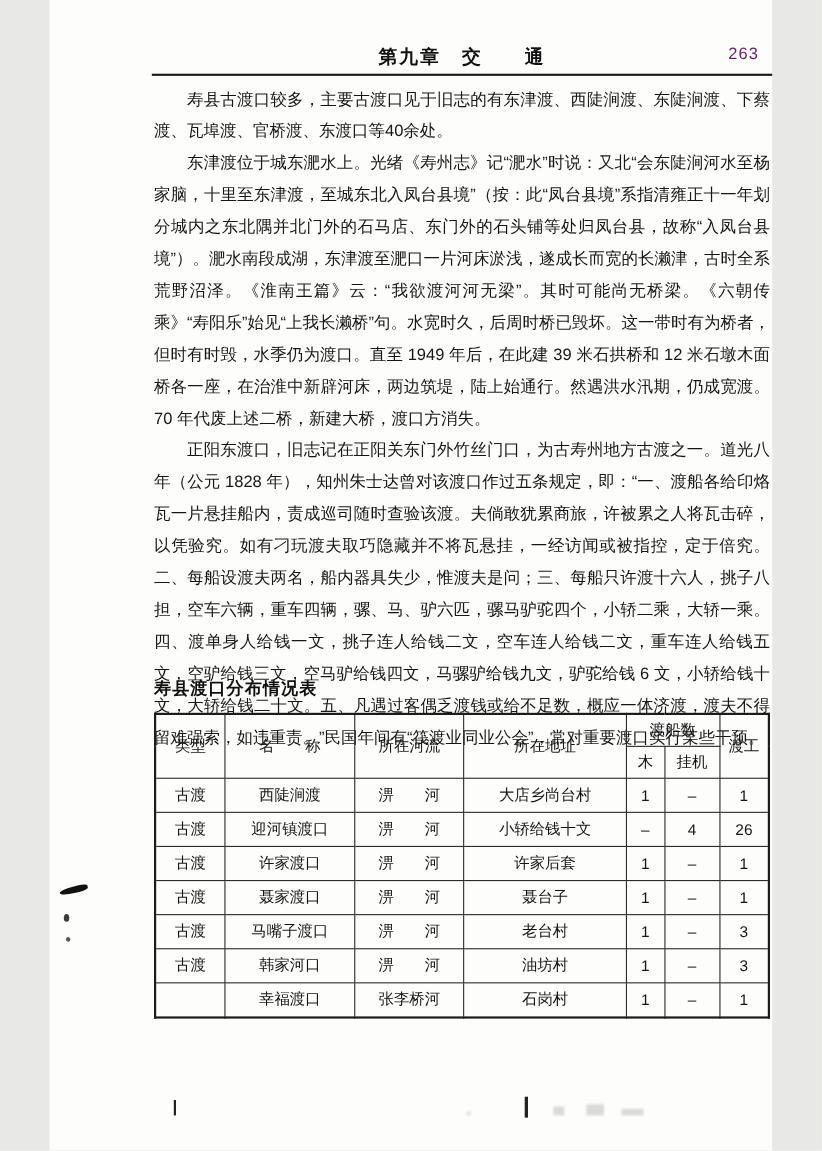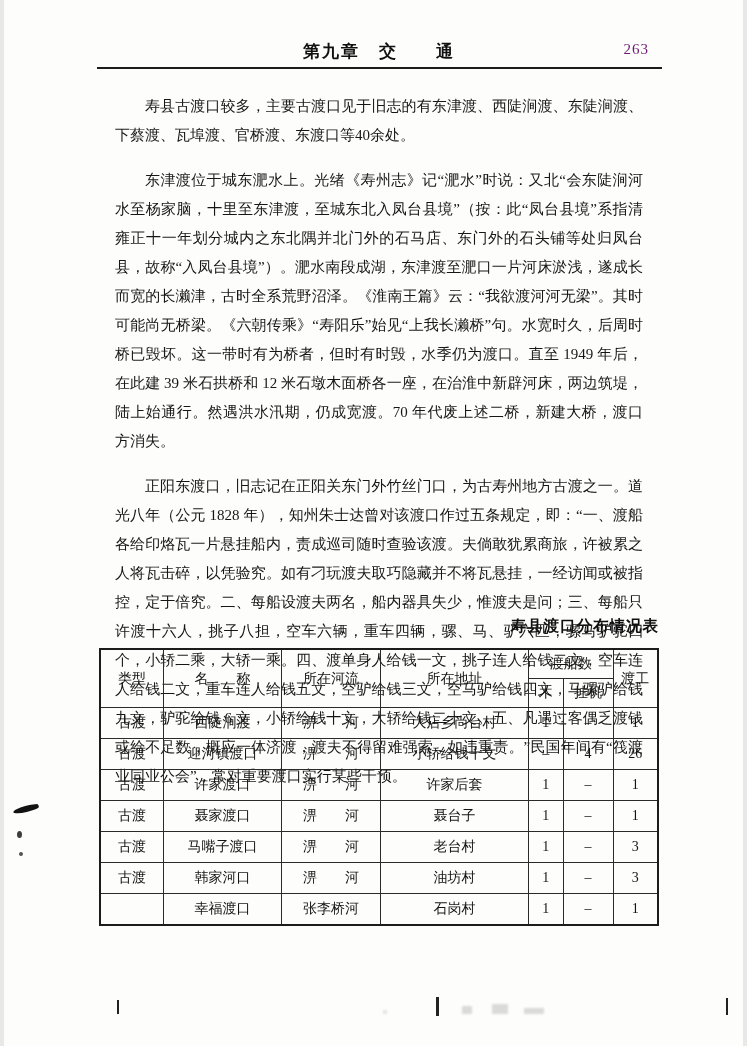--- a/index.html
+++ b/index.html
@@ -1,22 +1,22 @@
 <!DOCTYPE html>
 <html><head>
 <meta charset="utf-8">
 <style>
   html,body{margin:0;padding:0;background:#e8e8e6;}
   .page{
     position:relative;
-    width:739px;height:1046px;
+    width:657px;height:1046px;
     margin:0 auto;
     background:#fdfdfc;
     overflow:hidden;
-    font-family:Liberation Serif, serif;
+    font-family:Liberation Sans, sans-serif;
     color:#161616;
   }
   
   .running-head{
     position:absolute;top:40px;left:95px;width:560px;height:24px;
   }
   .chapter-title{
     display:block;text-align:center;
     font-weight:bold;font-size:17px;letter-spacing:2px;color:#111;
   }
@@ -28,25 +28,25 @@
     position:absolute;top:67px;left:93px;width:565px;height:2px;
     background:#1c1c1c;border:0;
   }
   
   .body-text{
     position:absolute;top:76px;left:95px;width:560px;
     font-size:15px;line-height:29px;
     text-align:justify;text-justify:inter-ideograph;
     font-weight:500;
   }
-  .body-text p{margin:16px;text-indent:2em;}
+  .body-text p{margin:0;text-indent:2em;}
   
   .table-title{
     position:absolute;top:616px;left:95px;width:560px;
-    margin:0;text-align:right;
+    margin:0;text-align:left;
     font-size:15.5px;font-weight:bold;letter-spacing:1px;color:#101010;
   }
   table.ferry{
     position:absolute;top:648px;left:95px;
     width:560px;border-collapse:collapse;
     font-size:14px;color:#141414;
     border:2px solid #1c1c1c;
   }
   table.ferry th,table.ferry td{
     border:1px solid #2a2a2a;

